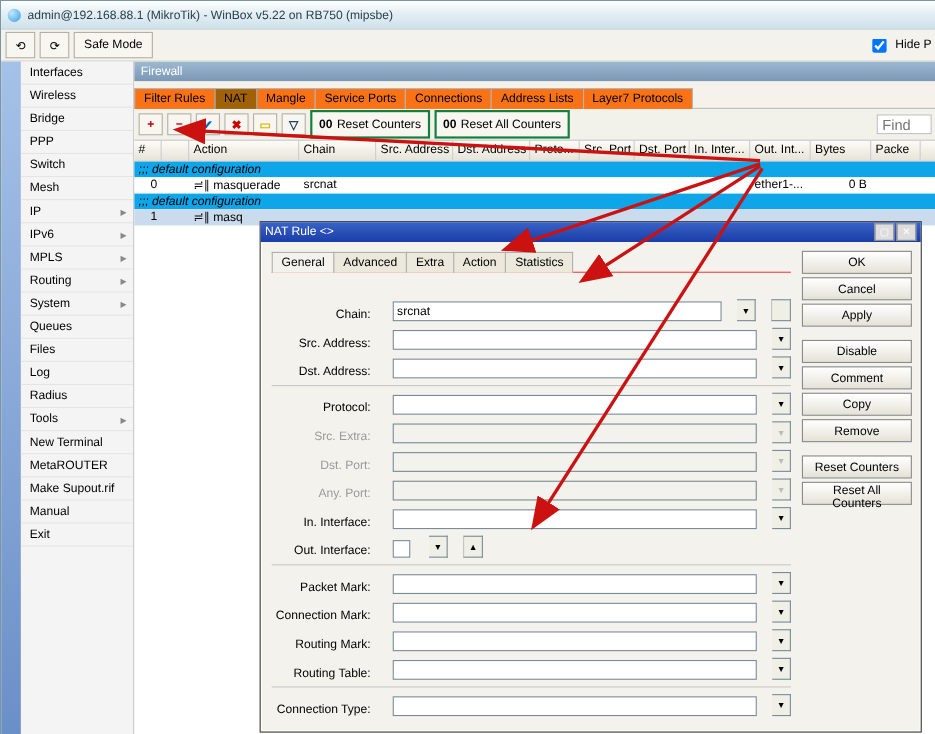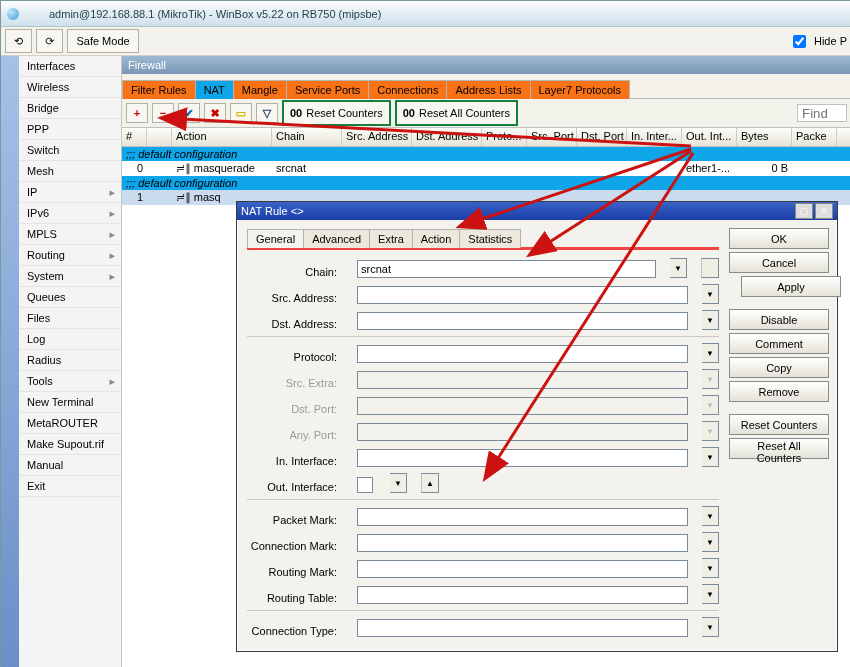--- a/index.html
+++ b/index.html
@@ -1,54 +1,54 @@
 <!DOCTYPE html>
 <html><head>
 <meta charset="utf-8">
 <style>
 html,body{margin:0;padding:0;font-family:Tahoma,Arial,sans-serif;font-size:11px;background:#ece9d8;color:#000;}
 .window{width:850px;height:667px;background:#fff;border:1px solid #7a96a0;position:relative;overflow:hidden;}
 .titlebar{height:25px;background:linear-gradient(#fff,#e6f0f5 40%,#cfe1ea);display:flex;align-items:center;padding:0 6px;border-bottom:1px solid #b0c4cc;}
 .titlebar .ball{width:12px;height:12px;border-radius:50%;background:radial-gradient(circle at 30% 30%,#bfe8ff,#3a9edb);margin-right:6px;}
-.titlebar .title{color:#28404d;margin-left:24px;}
+.titlebar .title{color:#28404d;}
 .toolbar1{height:24px;background:#f3f2ec;border-bottom:1px solid #d4d0c8;display:flex;align-items:center;padding:2px 4px;gap:4px;}
 .tbtn{background:#f8f6f0;border:1px solid #b3b0a4;padding:2px 8px;display:flex;align-items:center;gap:4px;height:18px;cursor:pointer;}
 .chk{display:flex;align-items:center;gap:8px;margin-left:auto;}
 input[type=checkbox]{margin:0;}
 .main{display:flex;height:calc(100% - 51px);}
 .sidebar{width:120px;border-right:1px solid #c5c5c5;display:flex;}
 .railbar{width:18px;background:linear-gradient(#a6c1e7,#6a8fc7);}
 .menu{flex:1;background:#f4f4f4;}
 .menu .item{padding:4px 8px;border-bottom:1px solid #e4e4e4;cursor:pointer;position:relative;}
 .menu .item.sub::after{content:"▸";position:absolute;right:6px;color:#888;}
 .content{flex:1;display:flex;flex-direction:column;overflow:hidden;}
 .subwin-title{height:18px;background:linear-gradient(#9db9d2,#7a97b4);color:#fff;padding:0 6px;display:flex;align-items:center;font-size:11px;}
 .tabs{height:22px;background:#f4f2ea;border-bottom:1px solid #b5b5b5;display:flex;align-items:end;padding-top:2px;}
 .tab{padding:3px 8px;border:1px solid #b5b5b5;border-bottom:none;background:#f97316;margin-right:-1px;cursor:pointer;position:relative;top:1px;}
-.tab.active{background:#0ea5e9;z-index:2;}
+.tab.active{background:#a16207;z-index:2;}
 .toolbar2{height:24px;background:#f3f2ea;border-bottom:1px solid #c0c0c0;display:flex;align-items:center;padding:2px 4px;gap:4px;}
 .icbtn{width:20px;height:18px;border:1px solid #b3b0a4;background:#f8f6f0;display:flex;align-items:center;justify-content:center;cursor:pointer;font-weight:bold;}
 .widebtn{border:2px solid #15803d;background:#f8f6f0;padding:2px 6px;display:flex;align-items:center;gap:4px;cursor:pointer;height:18px;}
 .findbox{margin-left:auto;border:1px solid #c0c0c0;height:16px;width:40px;padding:0 4px;color:#aaa;}
 .gridhdr{height:18px;background:linear-gradient(#fcfcf7,#e6e4d8);border-bottom:1px solid #c0c0c0;display:flex;}
 .gh{border-right:1px solid #ccc;padding:2px 4px;overflow:hidden;white-space:nowrap;box-sizing:border-box;}
 .rows{}
 .grouprow{background:#0ea5e9;padding:1px 4px;font-style:italic;}
 .datarow{display:flex;padding:0;}
 .datarow.sel{background:#c9dbec;}
 .cell{padding:1px 4px;box-sizing:border-box;overflow:hidden;white-space:nowrap;}
 
 
 .dlg{position:absolute;left:235px;top:200px;width:600px;border:1px solid #3a3a3a;background:#f3f2ec;box-shadow:0 0 0 1px #fff inset;}
 .dlg-title{height:18px;background:linear-gradient(#3a62c7,#1a3ea8);color:#fff;display:flex;align-items:center;padding:0 4px;}
 .dlg-title .spacer{flex:1;}
 .winbtn{width:16px;height:14px;background:#ddd;border:1px solid #888;margin-left:2px;display:flex;align-items:center;justify-content:center;font-size:9px;cursor:pointer;}
 .dlg-body{display:flex;padding:4px;}
 .dlg-form{flex:1;padding:4px 6px;}
-.dlg-tabs{display:flex;border-bottom:3px solid #ef4444;margin-bottom:8px;}
+.dlg-tabs{display:flex;border-bottom:1px solid #ef4444;margin-bottom:24px;}
 .dtab{padding:3px 8px;border:1px solid #b0b0b0;border-bottom:none;background:#ece9dc;margin-right:-1px;cursor:pointer;position:relative;top:1px;}
 .dtab.active{background:#f3f2ec;}
 .fr{display:flex;align-items:flex-end;margin-bottom:6px;gap:14px;}
 .fr label{width:90px;text-align:right;margin-right:6px;}
 .fr .inp{flex:1;height:16px;border:1px solid #7a8a99;background:#fff;padding:0 3px;font-size:11px;}
 .fr .inp[disabled]{background:#f3f2ec;color:#888;}
 .fr .dd{width:16px;height:18px;border:1px solid #7a8a99;border-left:none;background:#f0efe6;display:flex;align-items:center;justify-content:center;cursor:pointer;font-size:8px;}
 .chkbox{width:14px;height:14px;border:1px solid #7a8a99;background:#fff;margin-right:3px;flex:none;}
 .sep{height:1px;background:#c8c8c8;margin:6px 0;}
 .dlg-btns{width:100px;padding:4px;}
@@ -280,21 +280,21 @@
             <div class="fr">
               <label>Connection Type:</label>
               <input class="inp" style="">
               <div class="dd">▼</div>
             </div>
           </div>
       </div>
       <div class="dlg-btns" id="dlgbtns">
           <button>OK</button>
           <button>Cancel</button>
-          <button style="margin-bottom: 12px; margin-left: 12px;">Apply</button>
+          <button style="margin-bottom: 12px;">Apply</button>
           <button>Disable</button>
           <button>Comment</button>
           <button>Copy</button>
           <button style="margin-bottom: 12px;">Remove</button>
           <button>Reset Counters</button>
           <button>Reset All Counters</button>
         </div>
     </div>
   </div>
 

